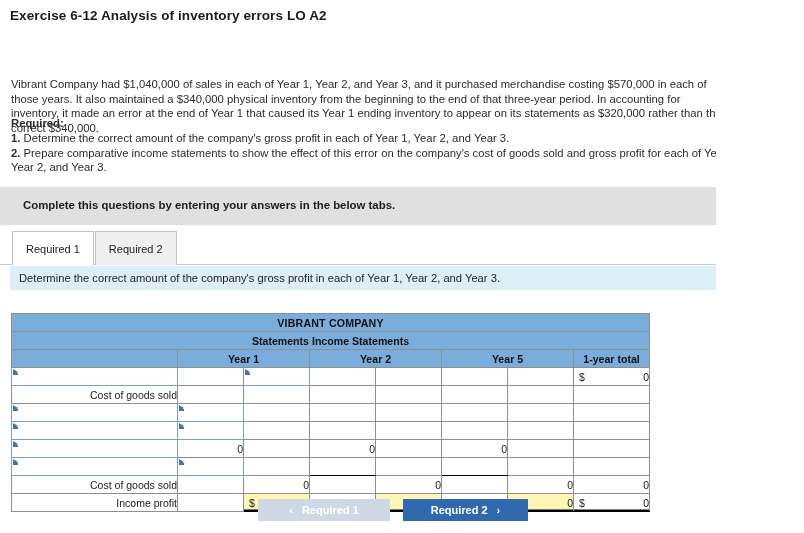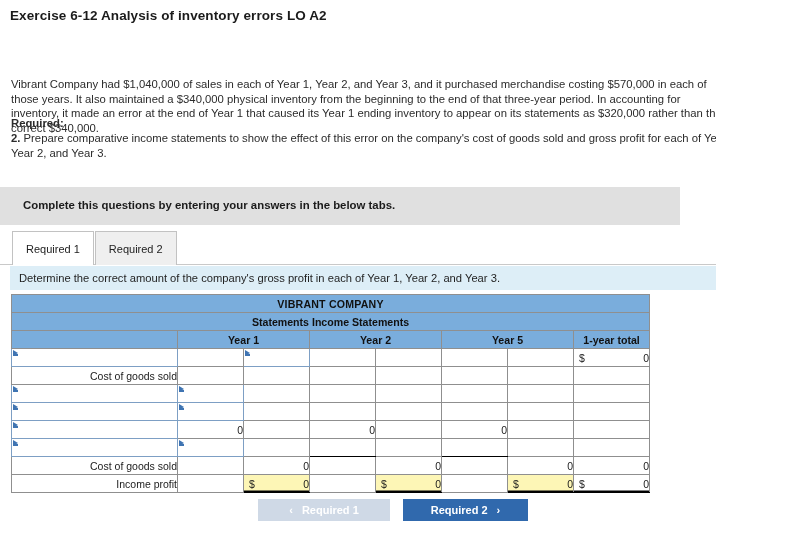--- a/index.html
+++ b/index.html
@@ -58,20 +58,21 @@
   .required-block .num { font-weight: bold; }
 
   
   .grey-bar {
     position: absolute;
     left: 0px;
     top: 187px;
     width: 680px;
     height: 38px;
     background: #e0e0e0;
+    padding-left: 40px;
   }
   .grey-bar .gb-text {
     position: absolute;
     left: 23px;
     top: 12px;
     font-size: 11.4px;
     font-weight: bold;
     color: #1b1b1b;
   }
 
@@ -127,21 +128,21 @@
   .blue-strip .bs-text {
     padding-left: 9px;
     font-size: 11.2px;
     color: #1f1f1f;
   }
 
   
   .sheet-wrap {
     position: absolute;
     left: 11px;
-    top: 294px;
+    top: 313px;
   }
   table.sheet {
     border-collapse: collapse;
     table-layout: fixed;
     font-size: 10.5px;
     color: #1b1b1b;
   }
   table.sheet td {
     border: 1px solid #8f8f8f;
     height: 17px;
@@ -264,20 +265,21 @@
 <body>
 
 <div class="page">
 
   <div class="ex-title">Exercise 6-12 Analysis of inventory errors LO A2</div>
 
   <div class="intro">Vibrant Company had $1,040,000 of sales in each of Year 1, Year 2, and Year 3, and it purchased merchandise costing $570,000 in each of those years. It also maintained a $340,000 physical inventory from the beginning to the end of that three-year period. In accounting for inventory, it made an error at the end of Year 1 that caused its Year 1 ending inventory to appear on its statements as $320,000 rather than the correct $340,000.</div>
 
   <div class="required-block">
     <div class="req-head">Required:</div>
+    <div><span class="num">1.</span><span> Determine the correct amount of the company's gross profit in each of Year 1, Year 2, and Year 3.</span></div>
     <div><span class="num">2.</span><span> Prepare comparative income statements to show the effect of this error on the company's cost of goods sold and gross profit for each of Year 1, Year 2, and Year 3.</span></div>
   </div>
 
   <div class="grey-bar">
     <div class="gb-text">Complete this questions by entering your answers in the below tabs.</div>
   </div>
 
   <div class="tabs">
     <div class="tab active">
       <span>Required 1</span>

